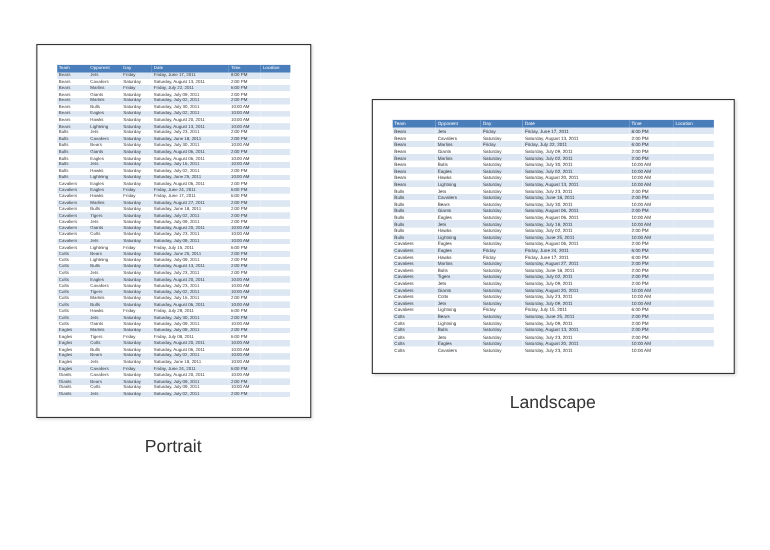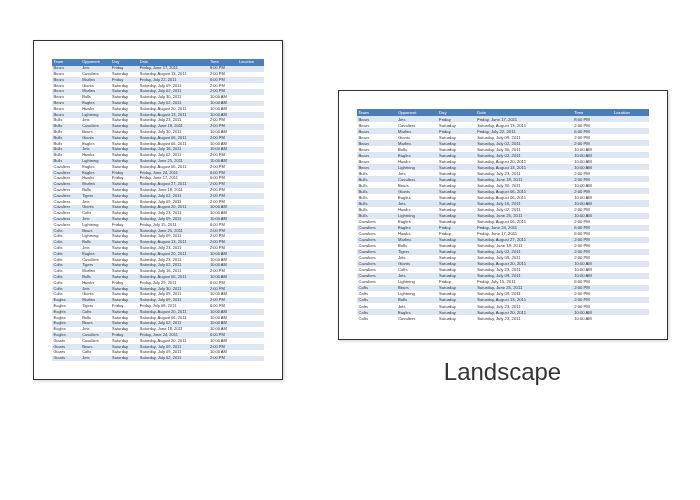--- a/index.html
+++ b/index.html
@@ -33,21 +33,21 @@
     width: 250px;
     height: 340px;
     margin-top: 20px;
   }
   .landscape {
     width: 330px;
     height: 250px;
     margin-top: 70px;
   }
   .label {
-    font-size: 24px;
+    font-size: 16px;
     margin-top: 18px;
     color: #333;
   }
   table {
     width: 100%;
     border-collapse: collapse;
     font-size: 4px;
     line-height: 1.2;
   }
   th {
@@ -493,20 +493,21 @@
               <td>Giants</td>
               <td>Jets</td>
               <td>Saturday</td>
               <td>Saturday, July 02, 2011</td>
               <td>2:00 PM</td>
               <td></td>
             </tr>
           </tbody>
       </table>
     </div>
+    <div class="label">Portrait</div>
   </div>
   <div class="page-wrapper">
     <div class="page landscape">
       <table>
         <thead>
             <tr id="landscape-head">
               <th>Team</th>
               <th>Opponent</th>
               <th>Day</th>
               <th>Date</th>

